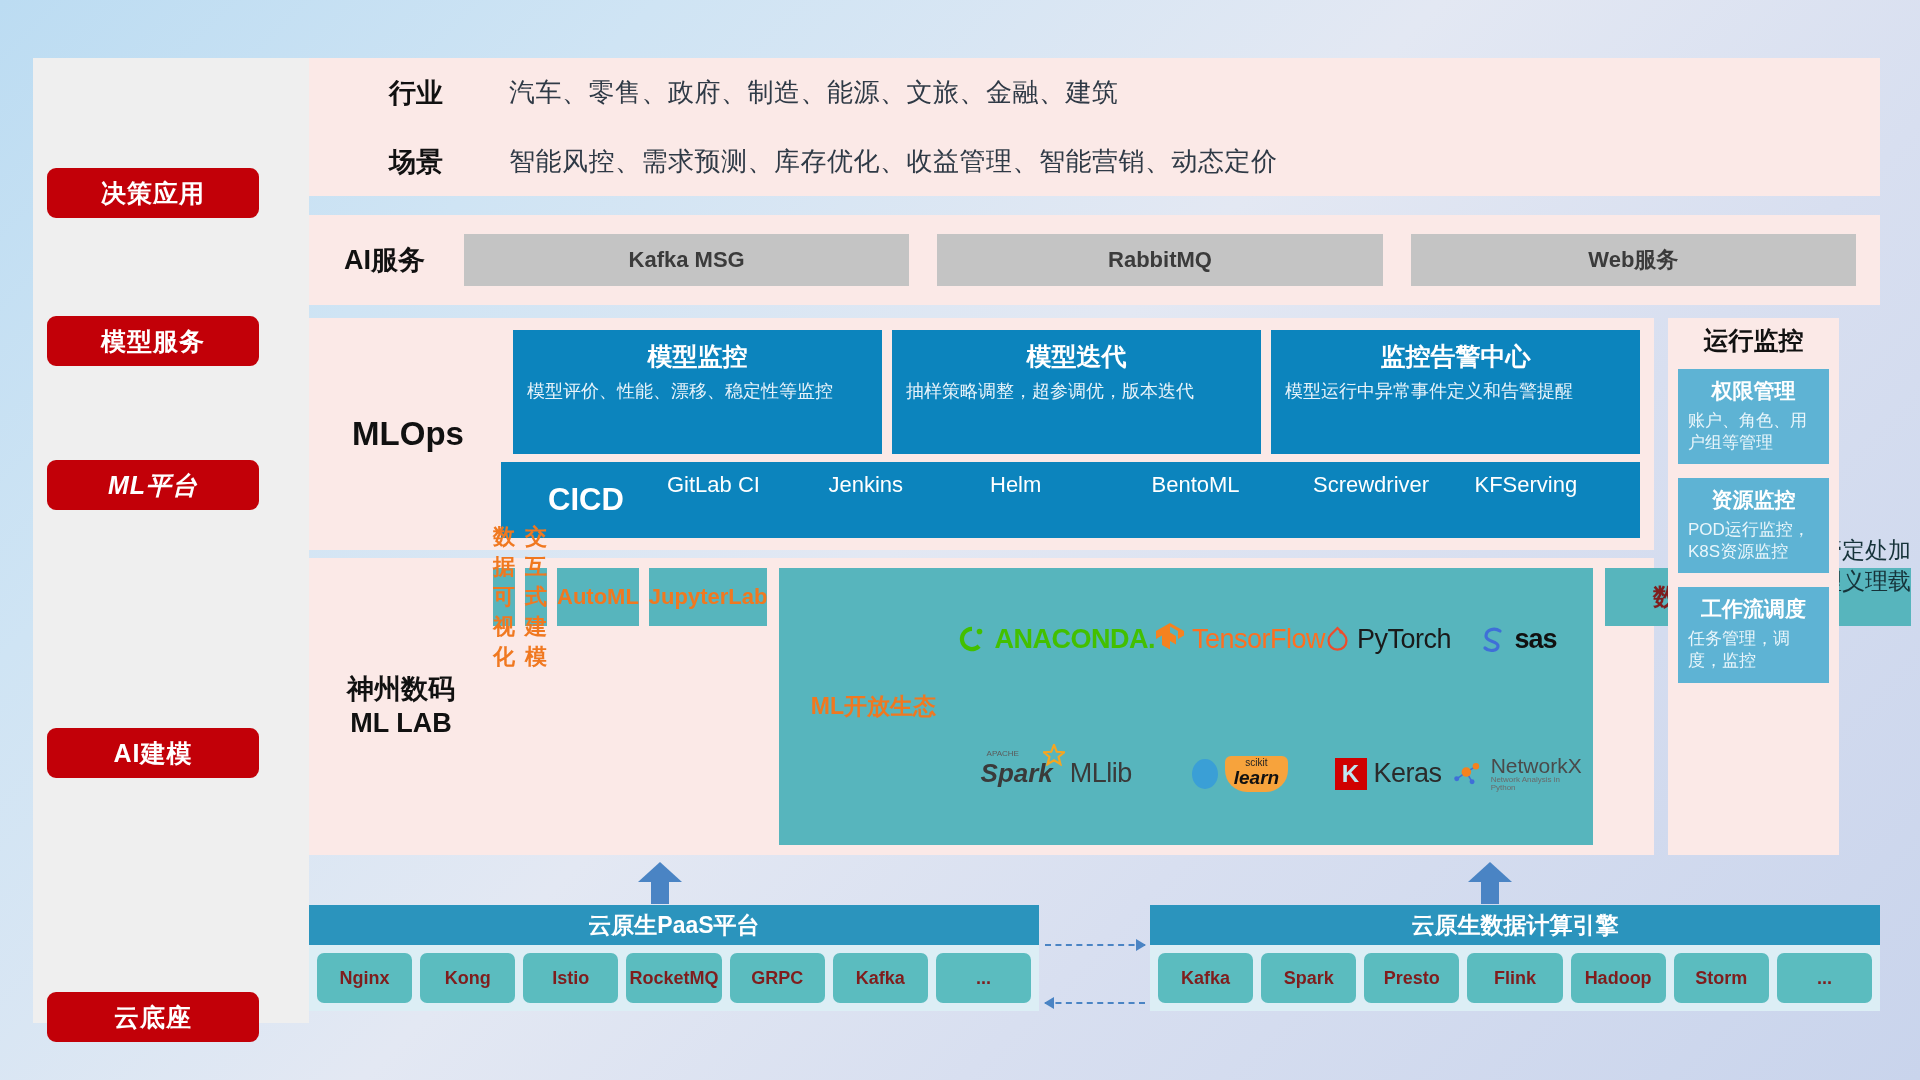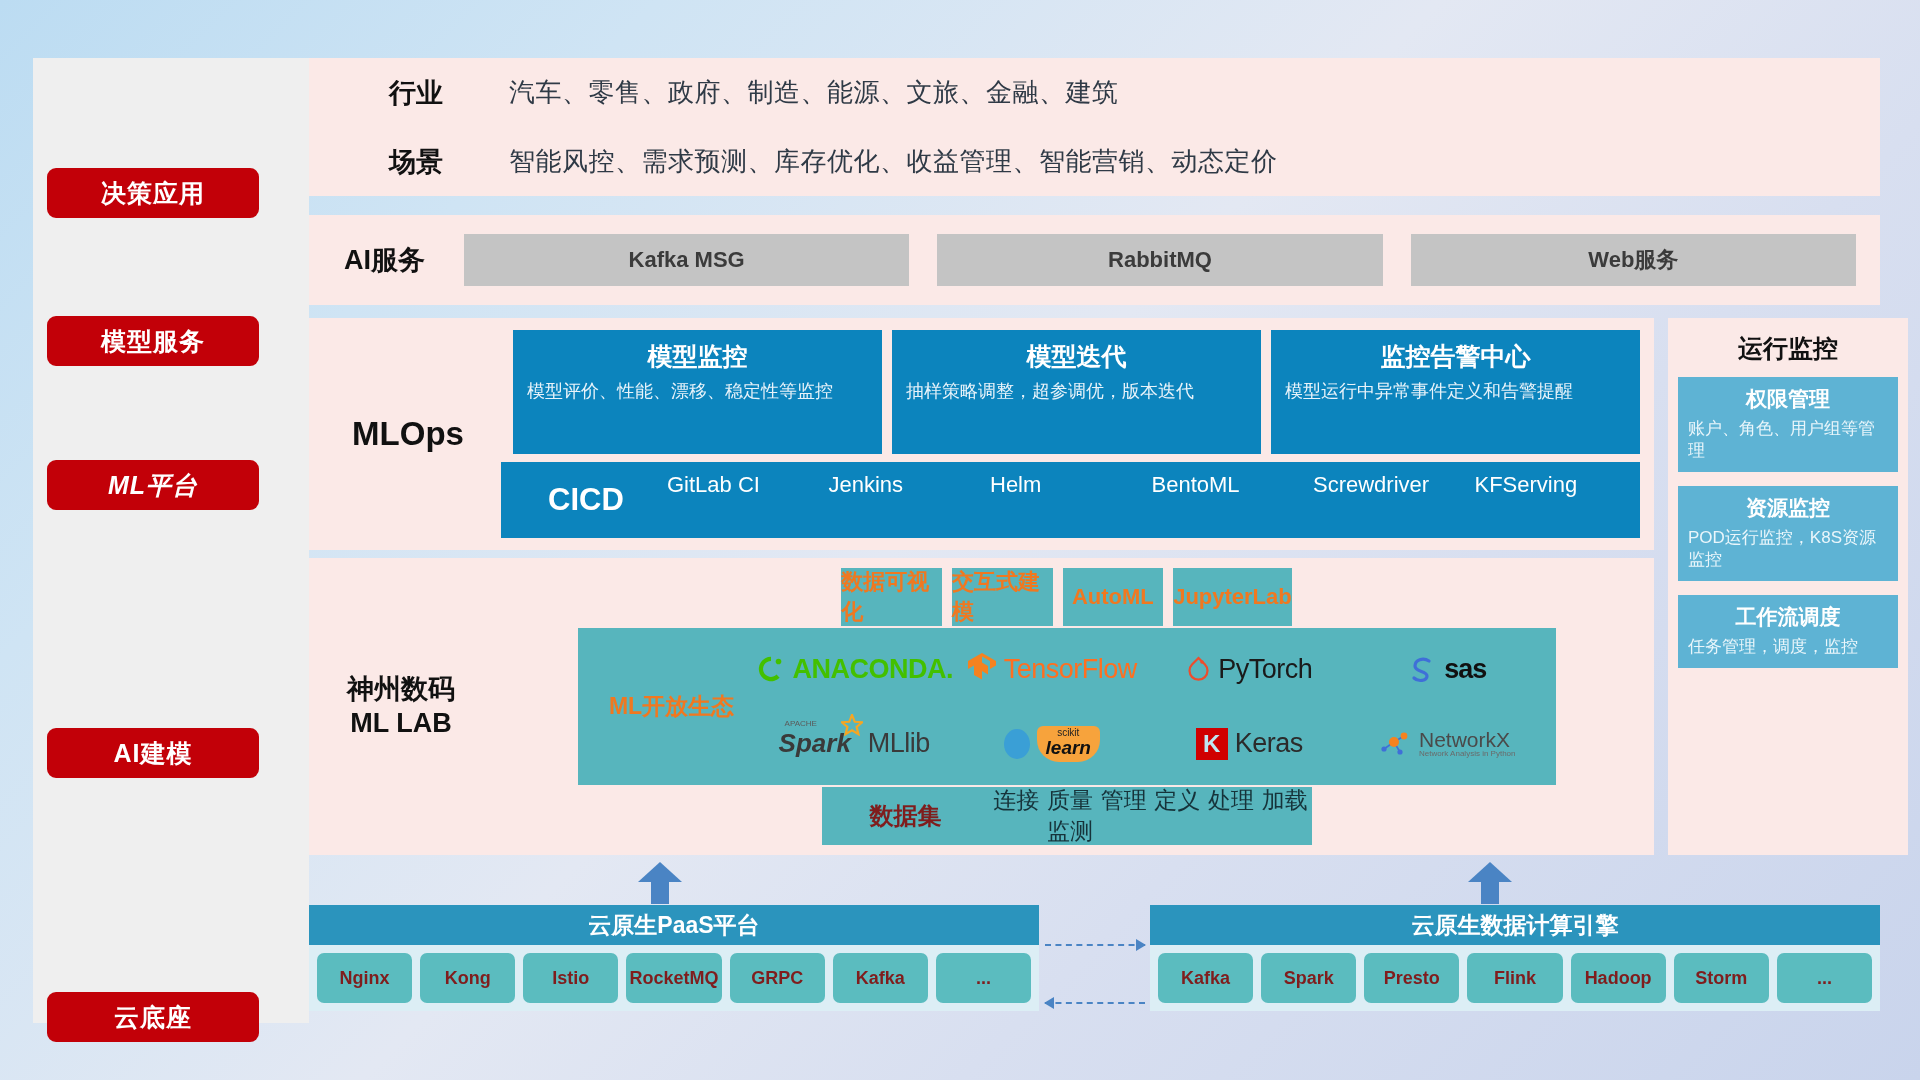--- a/index.html
+++ b/index.html
@@ -85,21 +85,21 @@
     line-height: 1.15; overflow: hidden; height: 56px;
   }
 
   
   #band-lab { left: 309px; top: 558px; width: 1345px; height: 297px;
               display: flex; align-items: center; padding: 10px 14px 10px 0; }
   #band-lab .lbl {
     width: 184px; flex: none; text-align: center;
     font-weight: bold; font-size: 27px; color: #111; line-height: 1.25;
   }
-  #band-lab .stack { flex: 1; display: flex; flex-direction: column; gap: 2px; height: 100%; align-items: center; }
+  #band-lab .stack { flex: 1; display: flex; flex-direction: row; gap: 12px; height: 100%; }
   #lab-tools { display: flex; gap: 10px; height: 58px; }
   .lab-tool {
     flex: 1; background: #57b5bd; display: flex; align-items: center; justify-content: center;
     color: #f07820; font-weight: bold; font-size: 22px;
   }
   #lab-eco {
     flex: 1; background: #57b5bd; display: flex; align-items: center;
     padding: 4px 10px;
   }
   #lab-eco .eco-label {
@@ -114,22 +114,22 @@
   .logo .txt { font-size: 27px; letter-spacing: -.5px; }
   #lab-data {
     height: 58px; background: #57b5bd; display: flex; align-items: center;
   }
   #lab-data .data-label { width: 168px; flex: none; color: #7f1d1d; font-weight: bold; font-size: 24px; text-align: center; }
   #lab-data .data-items { flex: 1; display: flex; }
   .data-item { flex: 1; text-align: center; font-size: 23px; color: #16333a; }
 
   
   #band-ops {
-    left: 1668px; top: 318px; width: 240px; height: 537px;
-    padding: 8px 10px;
+    left: 1668px; top: 318px; width: 171px; height: 537px;
+    padding: 0 10px;
   }
   #ops-title { font-size: 25px; font-weight: bold; color: #111; text-align: center; margin: 6px 0 12px; }
   .ops-card {
     background: #5eb3d4; margin-bottom: 14px; padding: 8px 10px 10px; color: #fff;
   }
   .ops-card .h { font-size: 21px; font-weight: bold; text-align: center; margin-bottom: 5px; }
   .ops-card .d { font-size: 17px; line-height: 1.3; color: #eaf6fb; }
 
   
   .cloudgrp { position: absolute; }

